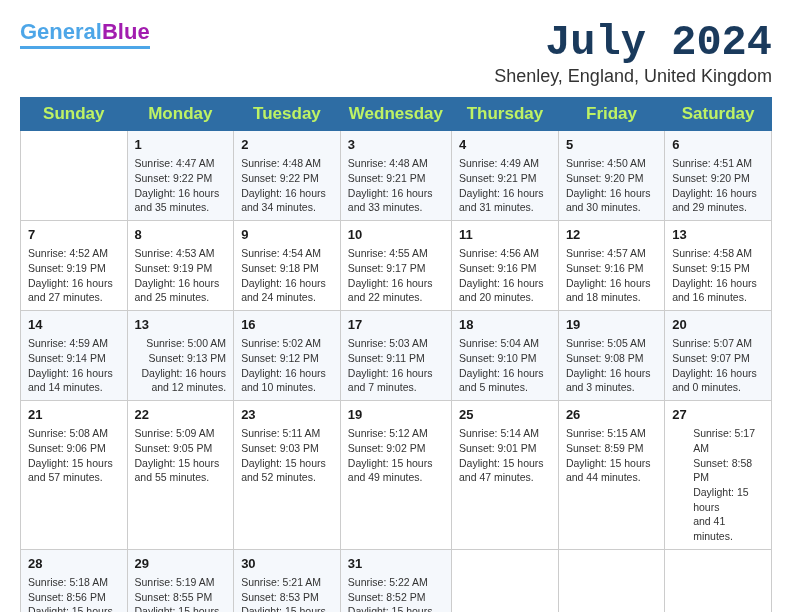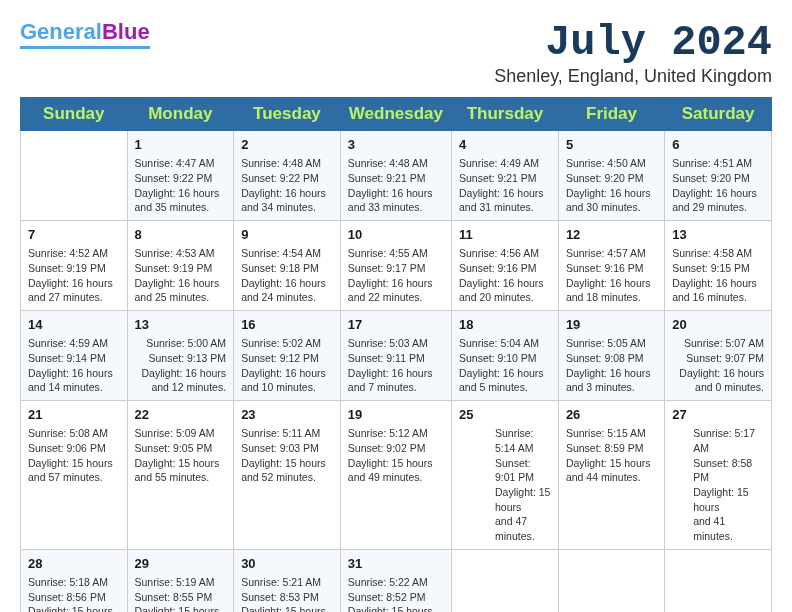--- a/index.html
+++ b/index.html
@@ -258,21 +258,21 @@
         </td>
         <td>
           <span class="day-number">19</span>
           <div class="cell-content" style="white-space: pre-line;">Sunrise: 5:05 AM
 Sunset: 9:08 PM
 Daylight: 16 hours
 and 3 minutes.</div>
         </td>
         <td>
           <span class="day-number">20</span>
-          <div class="cell-content" style="white-space: pre-line; text-align: right;">Sunrise: 5:07 AM
+          <div class="cell-content" style="white-space: pre-line;">Sunrise: 5:07 AM
 Sunset: 9:07 PM
 Daylight: 16 hours
 and 0 minutes.</div>
         </td>
       </tr>
       <tr>
         <td>
           <span class="day-number">21</span>
           <div class="cell-content" style="white-space: pre-line;">Sunrise: 5:08 AM
 Sunset: 9:06 PM
@@ -295,21 +295,21 @@
         </td>
         <td>
           <span class="day-number">19</span>
           <div class="cell-content" style="white-space: pre-line;">Sunrise: 5:12 AM
 Sunset: 9:02 PM
 Daylight: 15 hours
 and 49 minutes.</div>
         </td>
         <td>
           <span class="day-number">25</span>
-          <div class="cell-content" style="white-space: pre-line; margin-left: 36px;">Sunrise: 5:14 AM
+          <div class="cell-content" style="white-space: pre-line;">Sunrise: 5:14 AM
 Sunset: 9:01 PM
 Daylight: 15 hours
 and 47 minutes.</div>
         </td>
         <td>
           <span class="day-number">26</span>
           <div class="cell-content" style="white-space: pre-line;">Sunrise: 5:15 AM
 Sunset: 8:59 PM
 Daylight: 15 hours
 and 44 minutes.</div>

